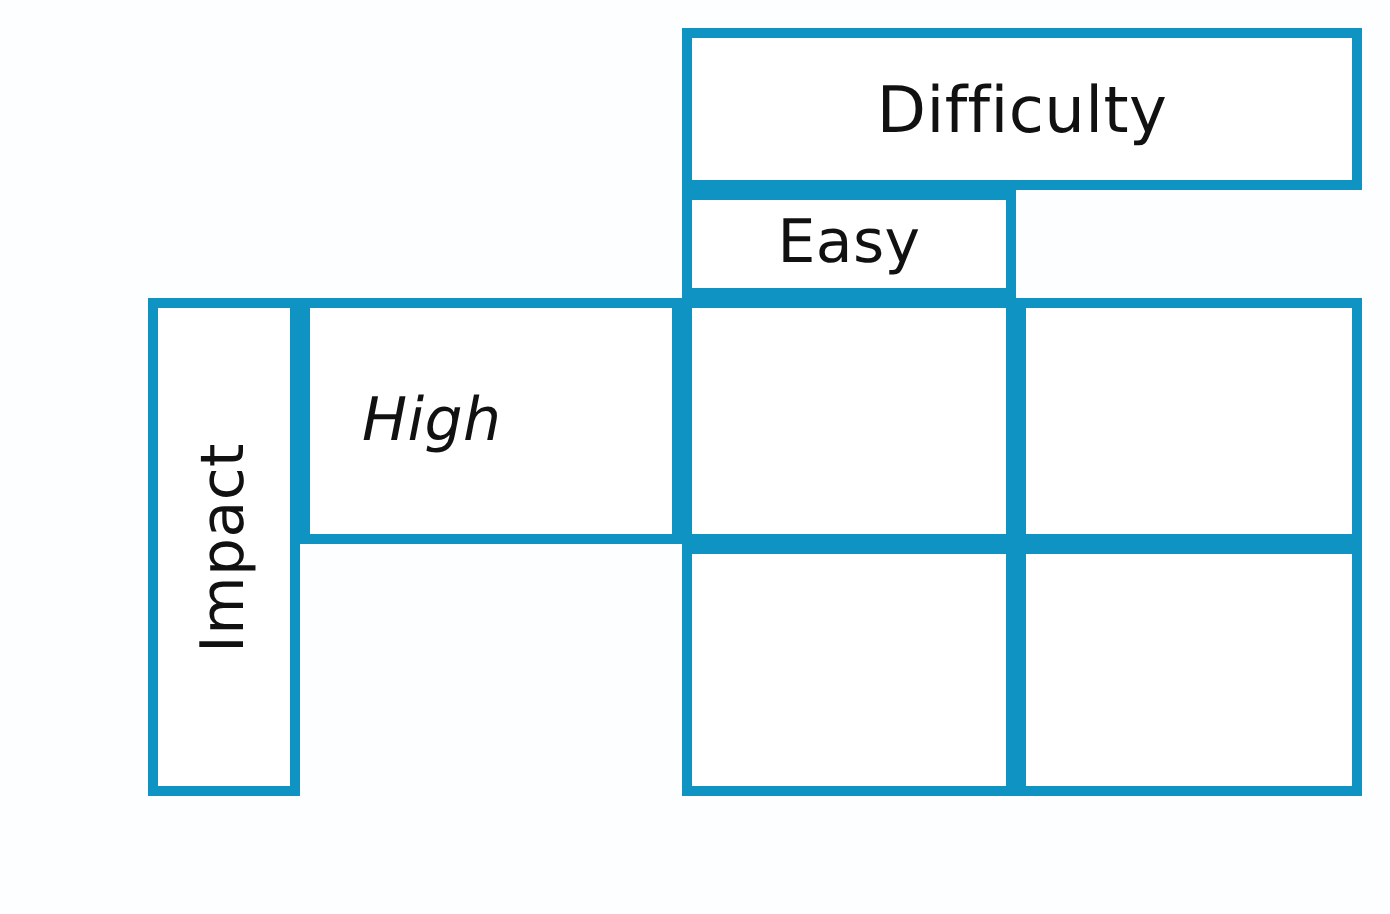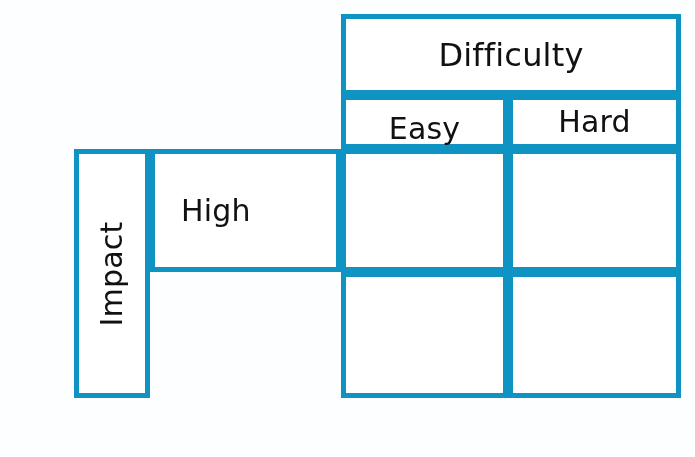--- a/index.html
+++ b/index.html
@@ -63,33 +63,30 @@
 </style>
 </head>
 <body style="background: rgb(253, 254, 255);">
 
 <div id="matrix-root">
 
   <div class="cell center" id="difficulty-header" style="left:329px; top:14px; width:340px; height:81px;">
     <span class="cell-label">Difficulty</span>
   </div>
 
-  <div class="cell center" style="left:329px; top:95px; width:167px; height:54px;align-items:flex-end;">
+  <div class="cell center" style="left:329px; top:95px; width:167px; height:54px;">
     <span class="cell-label">Easy</span>
   </div>
 
-  <div class="cell center" style="left:496px; top:95px; width:173px; height:54px;">
-    <span class="cell-label">Hard</span>
-  </div>
 
   <div class="cell" id="impact-header" style="left:62px; top:149px; width:76px; height:249px;">
     <span class="cell-label">Impact</span>
   </div>
 
-  <div class="cell left" style="left:138px; top:149px; width:191px; height:123px;">
+  <div class="cell left" style="left:138px; top:149px; width:191px; height:123px;font-style:italic;">
     <span class="cell-label">High</span>
   </div>
 
 
   <div class="cell center empty" style="left:329px; top:149px; width:167px; height:123px;">
     <span class="cell-label"></span>
   </div>
 
   <div class="cell center empty" style="left:496px; top:149px; width:173px; height:123px;">
     <span class="cell-label"></span>

